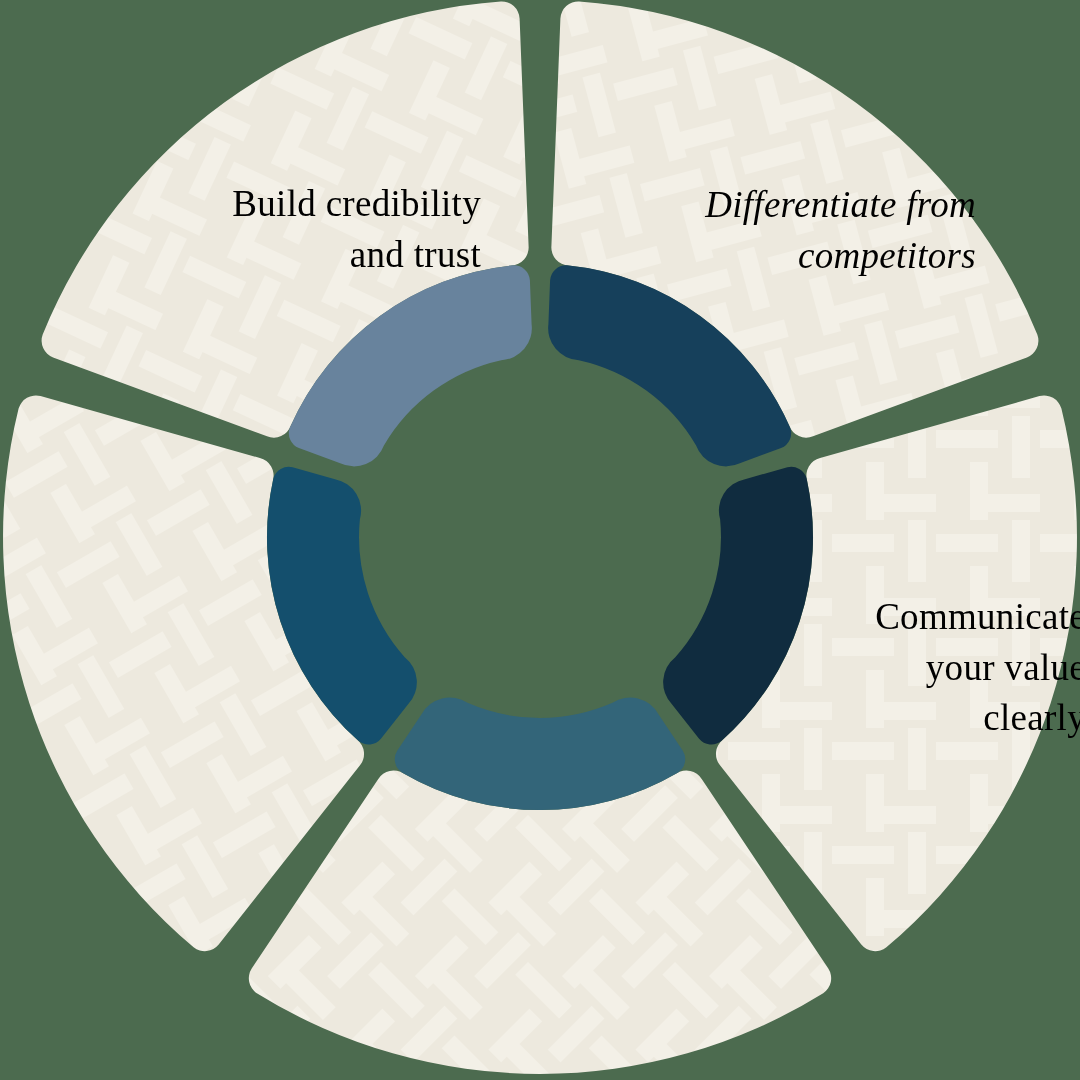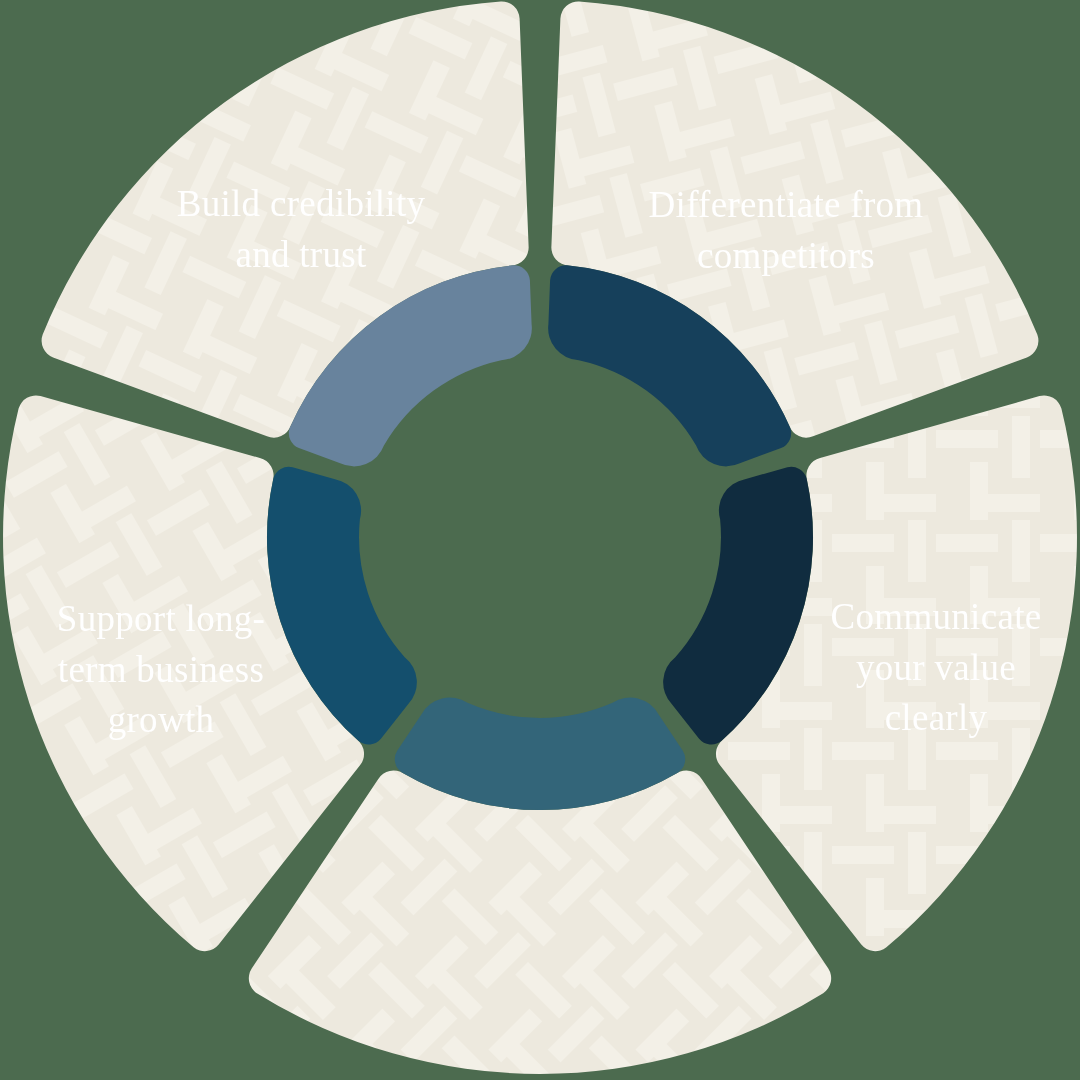--- a/index.html
+++ b/index.html
@@ -14,29 +14,29 @@
     position: absolute;
     inset: 0;
     width: 1080px;
     height: 1080px;
     display: block;
   }
   .seg-label {
     position: absolute;
     transform: translate(-50%, -50%);
     white-space: pre-line;
-    text-align: center;
+    text-align: right;
     font-family: "Liberation Serif", "DejaVu Serif", serif;
     font-size: 37px;
     line-height: 1.37;
     letter-spacing: 0.3px;
-    color: #ffffff;
+    color: #000000;
   }
   .pos-build         { left: 301px; top: 230px; width: 360px; }
-  .pos-differentiate { left: 786px; top: 231px; width: 380px; }
+  .pos-differentiate { left: 786px; top: 231px; width: 380px; font-style: italic; }
   .pos-communicate   { left: 936px; top: 668px; width: 300px; }
   .pos-create        { left: 540px; top: 926px; width: 520px; }
   .pos-support       { left: 161px; top: 670px; width: 300px; }
 </style>
 </head>
 <body style="background: rgb(76, 107, 79);">
 
 <div class="stage">
   <svg id="wheel-svg" viewBox="0 0 1080 1080" xmlns="http://www.w3.org/2000/svg">
       <defs>
@@ -92,16 +92,13 @@
 and trust</div>
 
   <div class="seg-label pos-differentiate">Differentiate from
 competitors</div>
 
   <div class="seg-label pos-communicate">Communicate
 your value
 clearly</div>
 
 
-  <div class="seg-label pos-support">Support long-
-term business
-growth</div>
 </div>
 
 </body></html>

